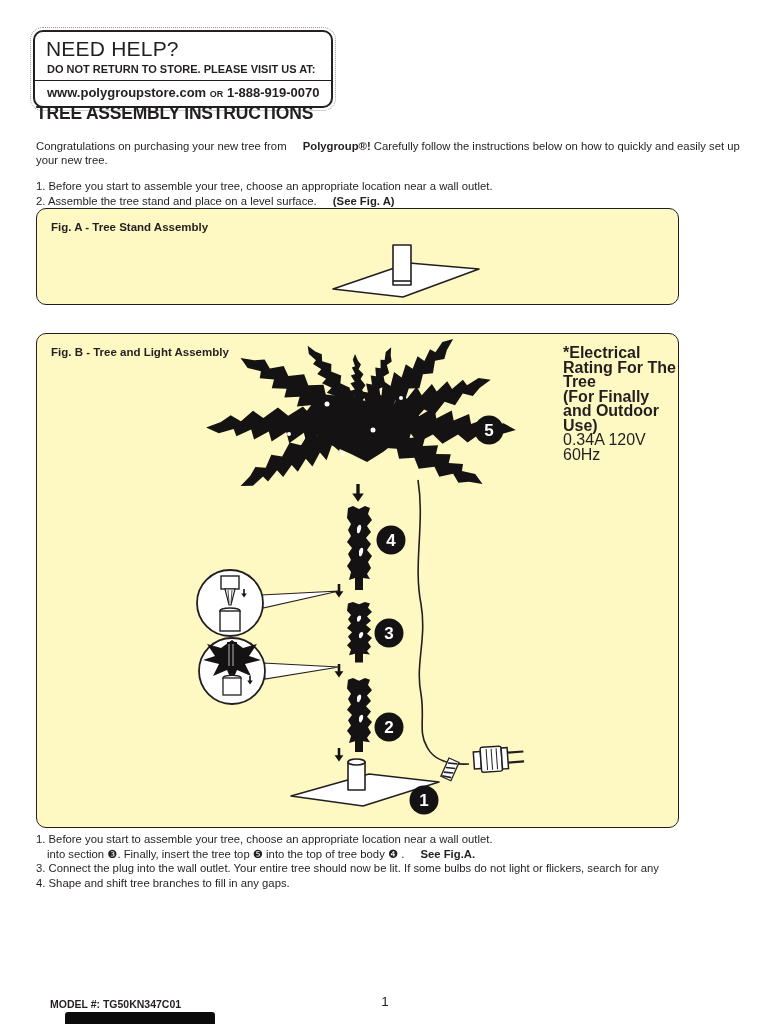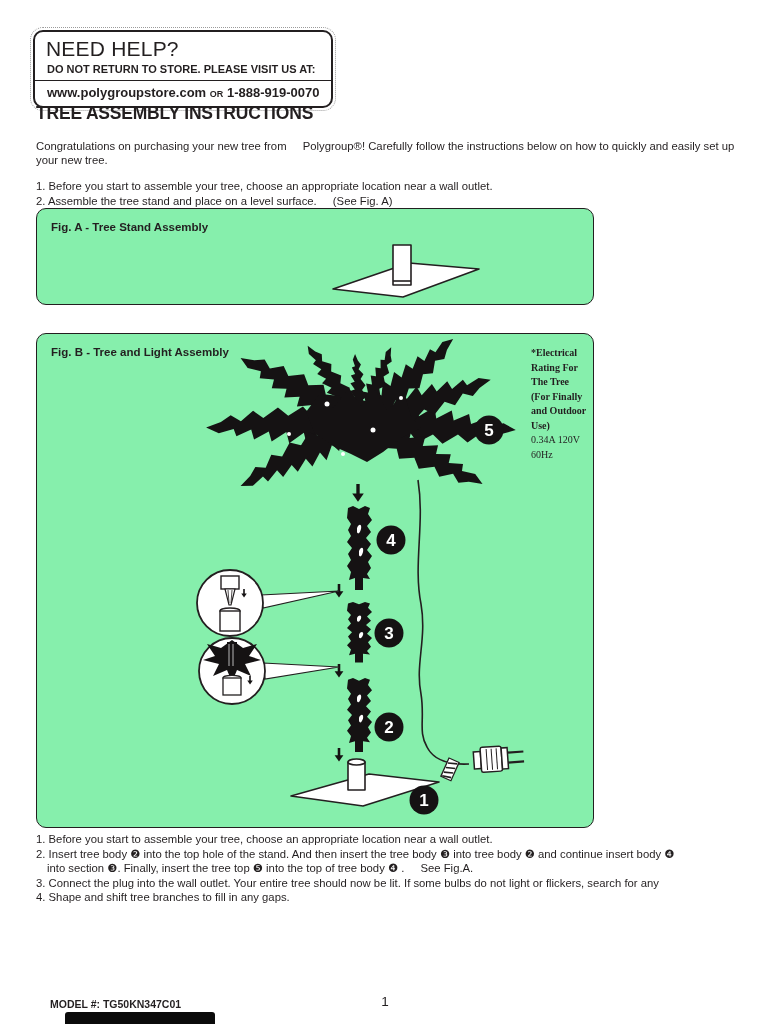--- a/index.html
+++ b/index.html
@@ -24,30 +24,30 @@
   .help-line  { font-size: 11px; font-weight: bold; padding: 2px 0 5px 1px; }
   .help-rule  { border-top: 1.5px solid #231f20; margin: 0 -11px; }
   .help-contact { font-size: 13px; font-weight: bold; padding: 4px 0 6px 1px; }
   .help-contact .or { font-size: 9px; }
   
   .intro-wrap { position: absolute; left: 36px; top: 103px; width: 706px; }
   .doc-title { font-size: 17.5px; font-weight: bold; letter-spacing: -0.2px; margin-bottom: 15px; }
   .intro, .numline { font-size: 11.3px; line-height: 14.2px; }
   .intro { margin-bottom: 12px; }
   .numline { line-height: 14.8px; }
-  b { font-weight: normal; padding-left: 13px; }
+  b { font-weight: bold; padding-left: 13px; }
   
   .fig-box {
-    position: absolute; left: 36px; width: 558px;
-    border: 1.5px solid #231f20; border-radius: 10px; background: #86efac;
+    position: absolute; left: 36px; width: 643px;
+    border: 1.5px solid #231f20; border-radius: 10px; background: #fef9c3;
   }
   .fig-a { top: 208px; height: 97px; }
   .fig-b { top: 333px; height: 495px; }
   .fig-label { position: absolute; left: 14px; top: 12px; font-size: 11.5px; font-weight: bold; }
-  .rating { position: absolute; left: 494px; top: 12px; font-size: 10px; line-height: 14.5px; font-family: Liberation Serif, serif; }
+  .rating { position: absolute; left: 526px; top: 12px; font-size: 16px; line-height: 14.5px; }
   .rating .b { font-weight: bold; }
   .fig-svg { position: absolute; left: 0; top: 0; }
   
   .steps { position: absolute; left: 36px; top: 832px; width: 712px; font-size: 11.3px; line-height: 14.5px; }
   .steps .indent { padding-left: 11px; }
   
   .footer-model { position: absolute; left: 50px; top: 998px; font-size: 10.5px; font-weight: bold; }
   .footer-page  { position: absolute; left: 0; top: 994px; width: 770px; text-align: center; font-size: 13.5px; }
   .bottom-bar { position: absolute; left: 65px; top: 1012px; width: 150px; height: 12px; background: #0a0a0a; border-radius: 3px 3px 0 0; }
   svg text.badge { fill:#fff; font-family:"Liberation Sans","DejaVu Sans",sans-serif; font-weight:bold; font-size:17px; text-anchor:middle; }
@@ -204,21 +204,20 @@
         <circle cx="352" cy="393" r="14.5" fill="#151213"></circle>
         <text class="badge" x="352" y="399">2</text>
         <circle cx="387" cy="466" r="14.5" fill="#151213"></circle>
         <text class="badge" x="387" y="472">1</text>
       </g>
     </svg>
   </div>
 
   <div class="steps">
     <div>1. Before you start to assemble your tree, choose an appropriate location near a wall outlet.</div>
-    <div>2.  Insert tree body ❷ into the top hole of the stand. And then insert the tree body ❸ into tree body ❷ and continue insert body ❹</div>
     <div class="indent">
       <span>into section ❸. Finally, insert the tree top ❺ into the top of tree body ❹ . </span><b>See Fig.A.</b>
     </div>
     <div>3. Connect the plug into the wall outlet. Your entire tree should now be lit. If some bulbs do not light or flickers, search for any</div>
     <div>4. Shape and shift tree branches to fill in any gaps.</div>
   </div>
 
   <div class="footer-model">MODEL #: TG50KN347C01</div>
   <div class="footer-page">1</div>
   <div class="bottom-bar"></div>

